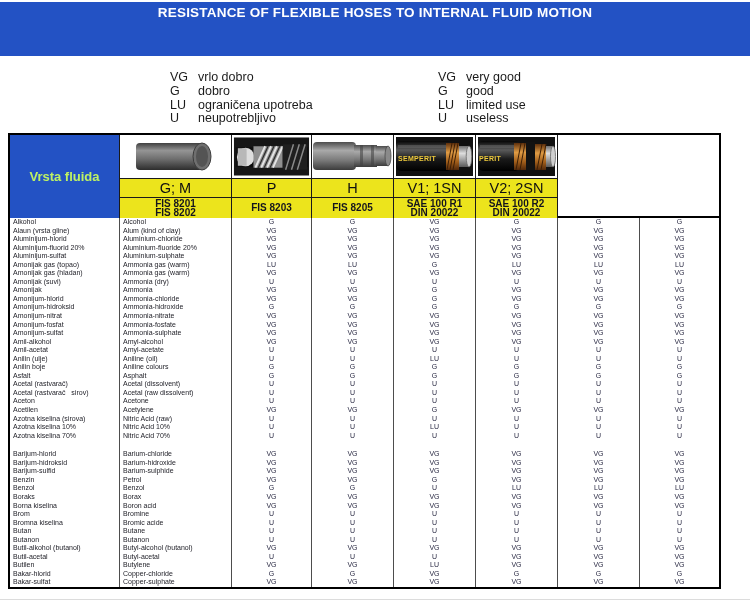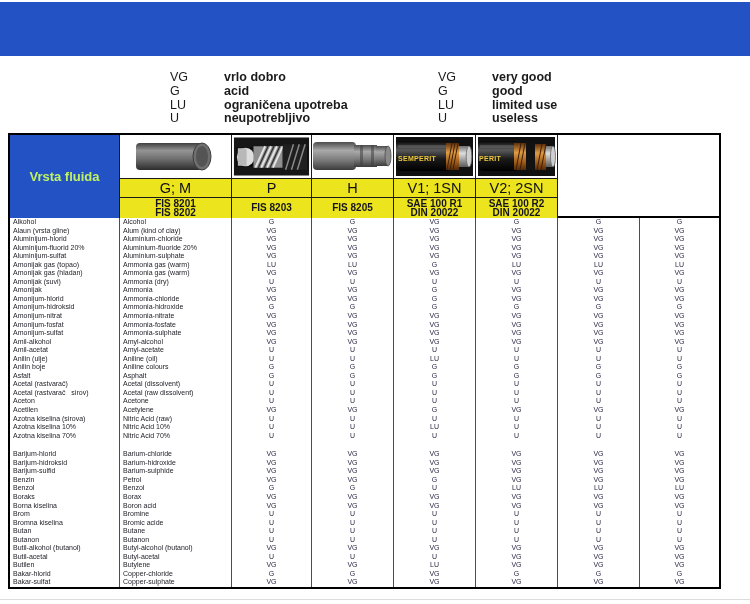--- a/index.html
+++ b/index.html
@@ -11,21 +11,21 @@
             background: #2352c4; color: #fff; text-align: center; }
   .banner .t1 { padding-top: 8px; font-size: 14.5px; font-weight: bold; letter-spacing: .3px; }
   .banner .t2 { padding-top: 3px; font-size: 13.5px; font-weight: bold; letter-spacing: .2px; }
 
   
   .legend { position: absolute; top: 71px; font-size: 12.5px; color: #1b1b1b; }
   .legend-left  { left: 170px; }
   .legend-right { left: 438px; }
   .leg-row   { display: flex; height: 13.8px; line-height: 13.8px; }
   .leg-code  { width: 28px; text-align: left; }
-  .leg-label { margin-left: 26px; white-space: nowrap; font-weight: bold; }
+  .leg-label { white-space: nowrap; }
 
   
   .htable { position: absolute; left: 8px; top: 133px; width: 713px;
             border: 2px solid #000; background: #fff; }
   .thead { display: grid; grid-template-columns: 110px 112px 80px 82px 82px 82px 82px 79px;
            border-bottom: 2px solid #000; height: 83px; }
   .blue-cell { background: #2352c4; color: #bef264; font-weight: bold; font-size: 13px;
                display: flex; align-items: center; justify-content: center;
                border-right: 1px solid #1a1a1a; height: 83px; }
   .hose-col { display: flex; flex-direction: column; border-right: 1px solid #1a1a1a; }
@@ -83,30 +83,31 @@
     </linearGradient>
     <linearGradient id="gSteel" x1="0" y1="0" x2="0" y2="1">
       <stop offset="0" stop-color="#6f6f6f"></stop>
         <stop offset="0.35" stop-color="#dedede"></stop>
       <stop offset="1" stop-color="#5a5a5a"></stop>
     </linearGradient>
   </defs>
 </svg>
 
 <div class="banner">
+  <div class="t2">RESISTANCE OF FLEXIBLE HOSES TO INTERNAL FLUID MOTION</div>
 </div>
 
 <div class="legend legend-left">
     <div class="leg-row">
       <div class="leg-code">VG</div>
       <div class="leg-label">vrlo dobro</div>
     </div>
     <div class="leg-row">
       <div class="leg-code">G</div>
-      <div class="leg-label">acid</div>
+      <div class="leg-label">dobro</div>
     </div>
     <div class="leg-row">
       <div class="leg-code">LU</div>
       <div class="leg-label">ograničena upotreba</div>
     </div>
     <div class="leg-row">
       <div class="leg-code">U</div>
       <div class="leg-label">neupotrebljivo</div>
     </div>
   </div>

